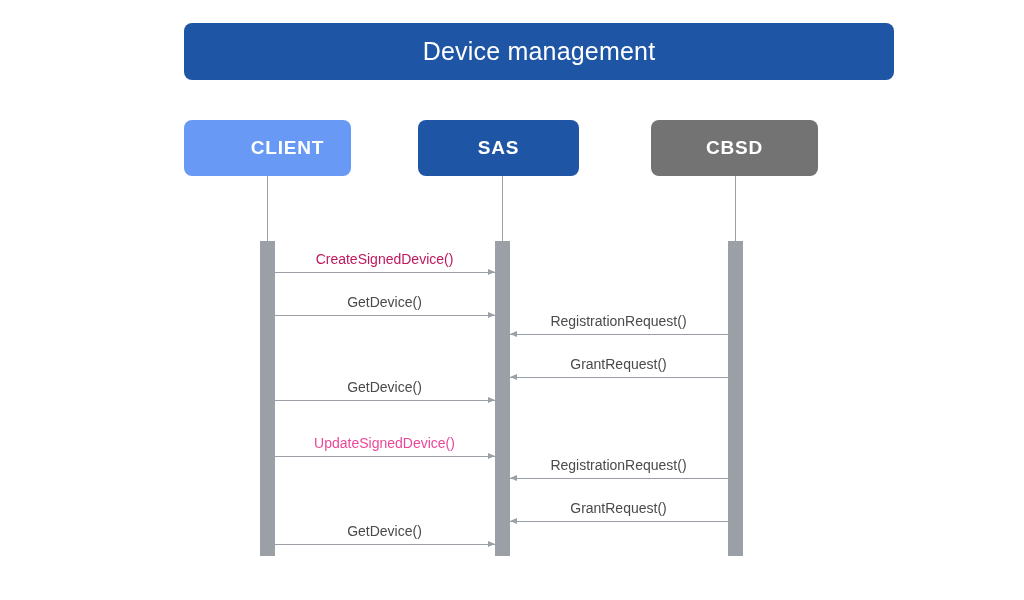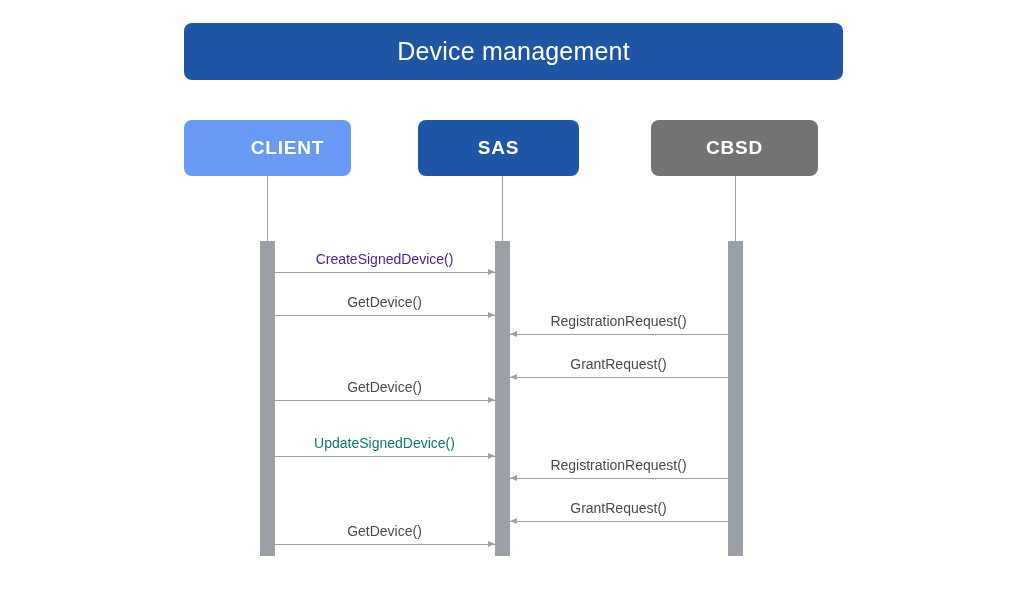--- a/index.html
+++ b/index.html
@@ -22,21 +22,21 @@
     top: 0;
     width: 1024px;
     height: 600px;
   }
 
   
   .title-banner {
     position: absolute;
     left: 184px;
     top: 23px;
-    width: 659px;
+    width: 710px;
     height: 57px;
     background: #1F55A5;
     border-radius: 8px;
     display: flex;
     align-items: center;
     justify-content: center;
     box-sizing: border-box;
   }
   .title-banner-text {
     color: #ffffff;
@@ -144,21 +144,21 @@
         <span class="participant-label">CBSD</span>
       </div>
       <div class="lifeline" style="left: 735px; top: 176px; height: 65px; background: rgb(154, 160, 166);"></div>
       <div class="activation-bar" style="left: 728px; top: 241px; height: 315px; background: rgb(154, 160, 166);"></div>
     </div>
 
   <div id="messages-layer">
       <div class="message dir-right" style="left: 274.5px; top: 272px; width: 220px;">
         <div class="message-line" style="background: rgb(154, 160, 166);"></div>
         <div class="message-arrowhead"></div>
-        <div class="message-label" style="color: #4c1d95;">CreateSignedDevice()</div>
+        <div class="message-label" style="color: #be185d;">CreateSignedDevice()</div>
       </div>
       <div class="message dir-right" style="left: 274.5px; top: 315px; width: 220px;">
         <div class="message-line" style="background: rgb(154, 160, 166);"></div>
         <div class="message-arrowhead"></div>
         <div class="message-label" style="color: rgb(74, 74, 74);">GetDevice()</div>
       </div>
       <div class="message dir-left" style="left: 509.5px; top: 334px; width: 218px;">
         <div class="message-line" style="background: rgb(154, 160, 166);"></div>
         <div class="message-arrowhead"></div>
         <div class="message-label" style="color: rgb(74, 74, 74);">RegistrationRequest()</div>
@@ -169,21 +169,21 @@
         <div class="message-label" style="color: rgb(74, 74, 74);">GrantRequest()</div>
       </div>
       <div class="message dir-right" style="left: 274.5px; top: 400px; width: 220px;">
         <div class="message-line" style="background: rgb(154, 160, 166);"></div>
         <div class="message-arrowhead"></div>
         <div class="message-label" style="color: rgb(74, 74, 74);">GetDevice()</div>
       </div>
       <div class="message dir-right" style="left: 274.5px; top: 456px; width: 220px;">
         <div class="message-line" style="background: rgb(154, 160, 166);"></div>
         <div class="message-arrowhead"></div>
-        <div class="message-label" style="color: #0f766e;">UpdateSignedDevice()</div>
+        <div class="message-label" style="color: #ec4899;">UpdateSignedDevice()</div>
       </div>
       <div class="message dir-left" style="left: 509.5px; top: 478px; width: 218px;">
         <div class="message-line" style="background: rgb(154, 160, 166);"></div>
         <div class="message-arrowhead"></div>
         <div class="message-label" style="color: rgb(74, 74, 74);">RegistrationRequest()</div>
       </div>
       <div class="message dir-left" style="left: 509.5px; top: 521px; width: 218px;">
         <div class="message-line" style="background: rgb(154, 160, 166);"></div>
         <div class="message-arrowhead"></div>
         <div class="message-label" style="color: rgb(74, 74, 74);">GrantRequest()</div>

